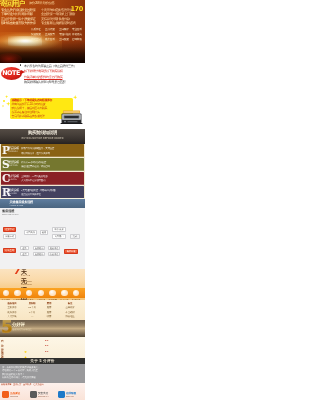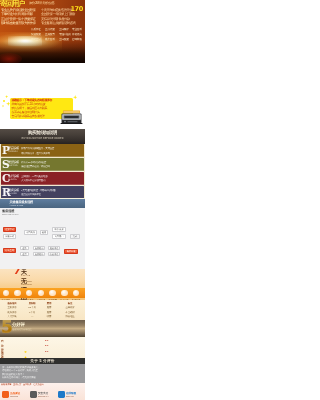--- a/index.html
+++ b/index.html
@@ -181,20 +181,32 @@
       <div class="chip" style="left: 31px; top: 32.5px;">快速发货</div>
       <div class="chip" style="left: 45px; top: 32.5px;">正规发票</div>
       <div class="chip" style="left: 59px; top: 32.5px;">无理由退换</div>
       <div class="chip" style="left: 72px; top: 32.5px;">价格优惠</div>
       <div class="chip" style="left: 31px; top: 37.5px;">原装正品</div>
       <div class="chip" style="left: 45px; top: 37.5px;">完美售后</div>
       <div class="chip" style="left: 59px; top: 37.5px;">全国发货</div>
       <div class="chip" style="left: 72px; top: 37.5px;">咨询客服</div>
     </div>
 
+  <div class="sec" id="note">
+    <div class="note-badge">
+      <span>NOTE</span>
+    </div>
+    <div class="note-dot"></div>
+    <div class="note-lines">
+        <div class="nl ">本店所售均为原装正品（非正品赔付三倍）</div>
+        <div class="nl r">拍下前请仔细阅读以下购买说明</div>
+        <div class="nl u">包装清单外的配件均需另行购买</div>
+        <div class="nl ">购买前请确认机型与型号是否匹配</div>
+      </div>
+  </div>
 
   <div class="sec" id="yellow">
     <div class="spark sp1"></div>
     <div class="spark sp2"></div>
     <div class="spark sp3"></div>
     <div class="spark sp4"></div>
     <div class="spark sp5"></div>
     <div class="spark sp6"></div>
     <div class="yb">
         <div class="line r">温馨提示：下单前请先咨询客服库存</div>

